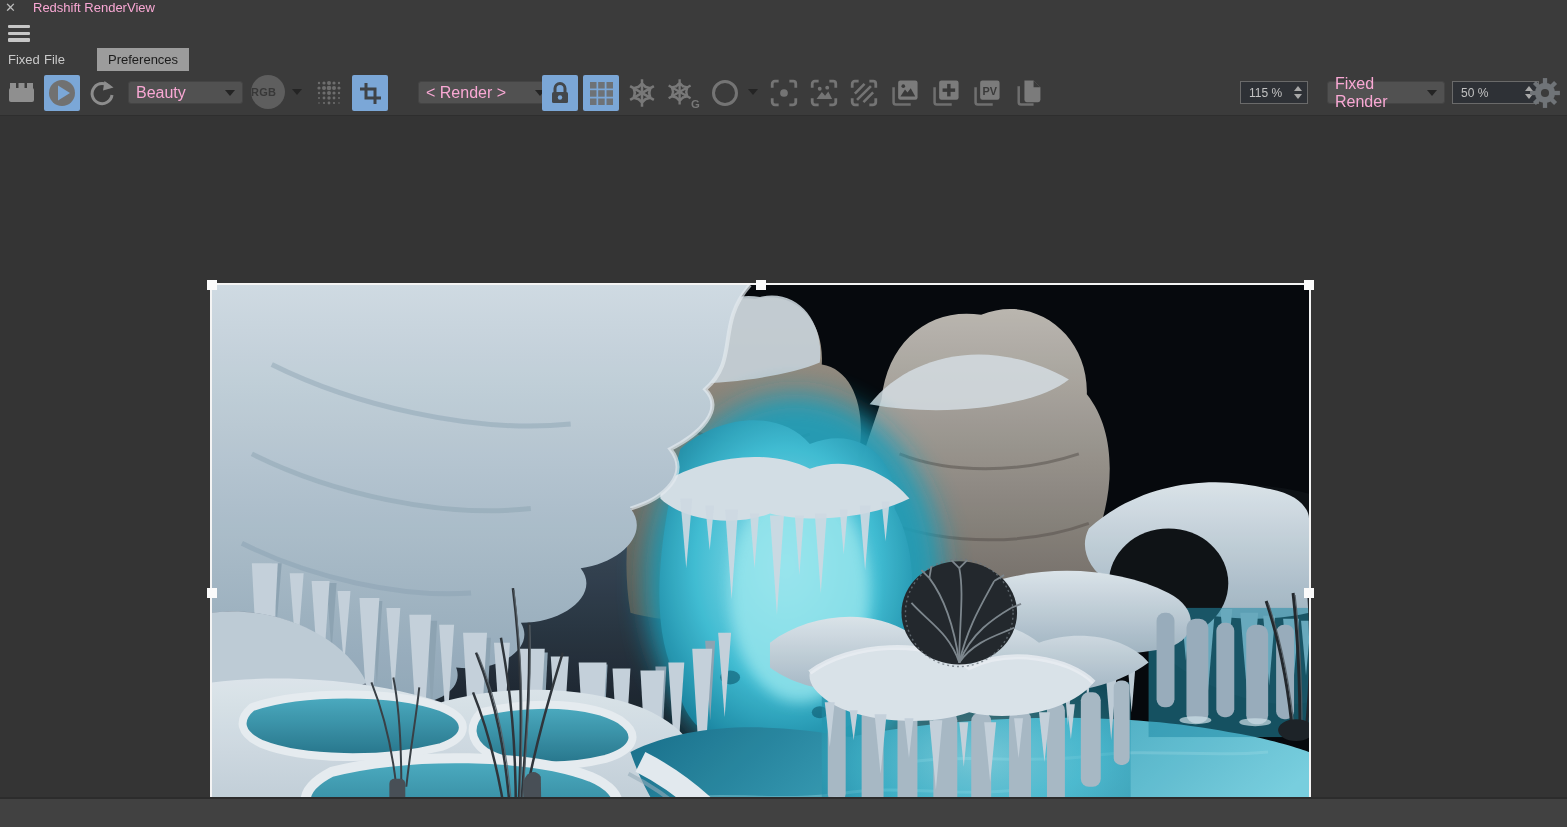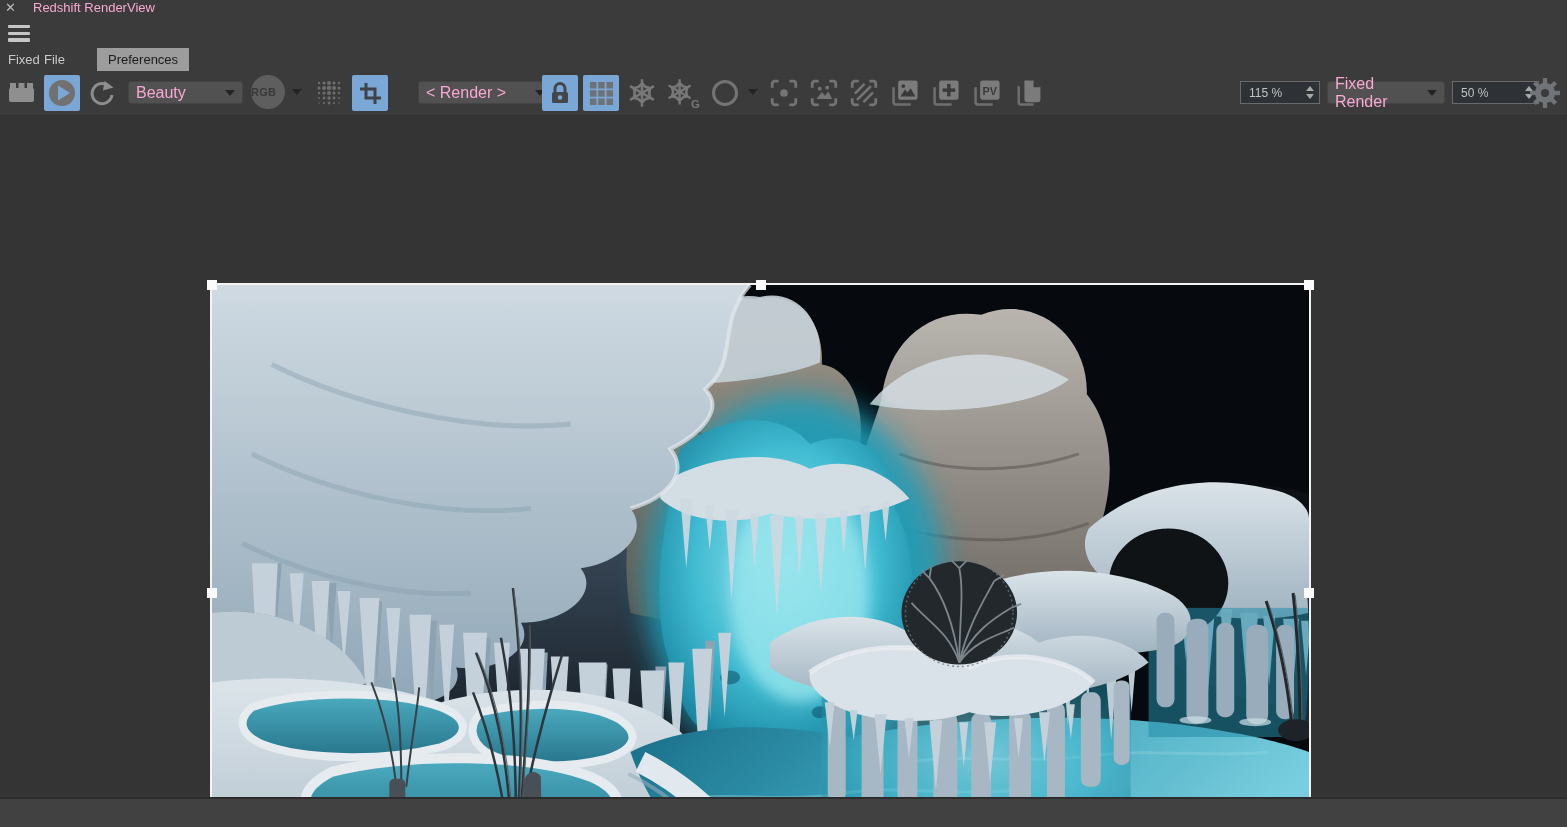--- a/index.html
+++ b/index.html
@@ -246,21 +246,21 @@
     </div>
 
     <div class="tb" style="left:1012px;top:76px;width:34px;height:34px">
       <svg width="32" height="32" viewBox="0 0 28 28">
           <path d="M5,8 v14 a2,2 0 0 0 2,2 h11" stroke="#6f6f6f" stroke-width="2.2" fill="none"></path>
           <path d="M10,3 h8 l6,6 v11 a2,2 0 0 1 -2,2 h-10 a2,2 0 0 1 -2,-2 z" fill="#7b7b7b"></path>
           <polygon points="18,3 18,9 24,9" fill="#3a3a3a"></polygon>
         </svg>
     </div>
 
-    <div class="spin" style="left:1240px;top:81px;width:80px">
+    <div class="spin" style="left:1240px;top:81px;width:68px">
       <span class="val">115 %</span>
       <span class="arrows">
           <span class="up"></span>
           <span class="dn"></span>
         </span>
     </div>
 
     <div class="dd" style="left:1327px;top:81px;width:118px">
       <span class="val">Fixed Render</span>
       <span class="caret"></span>

